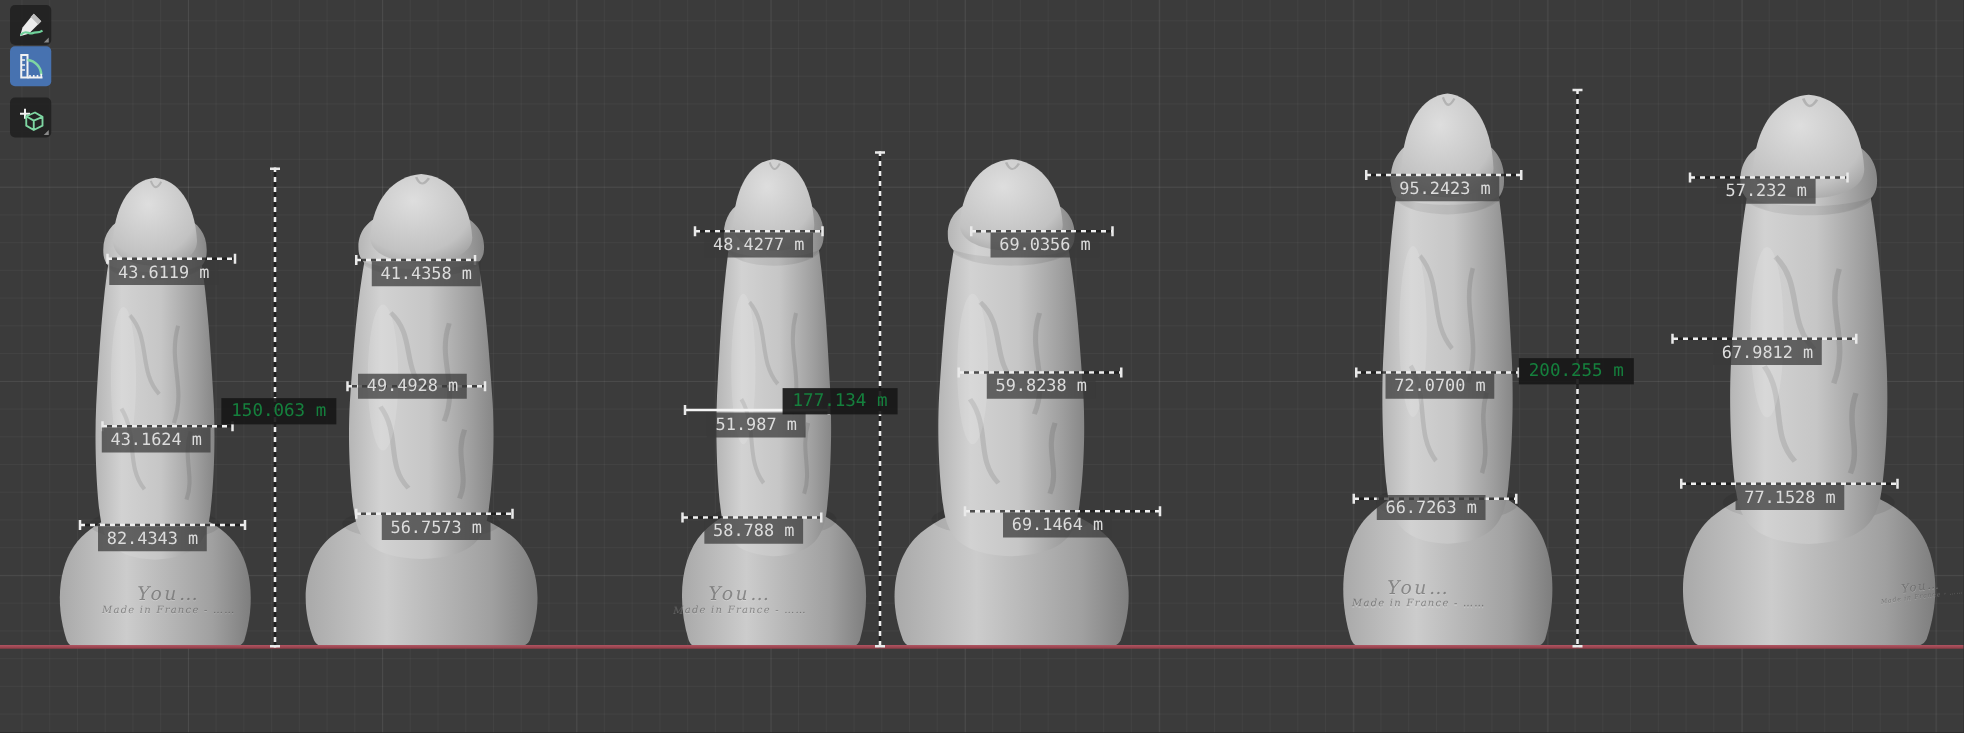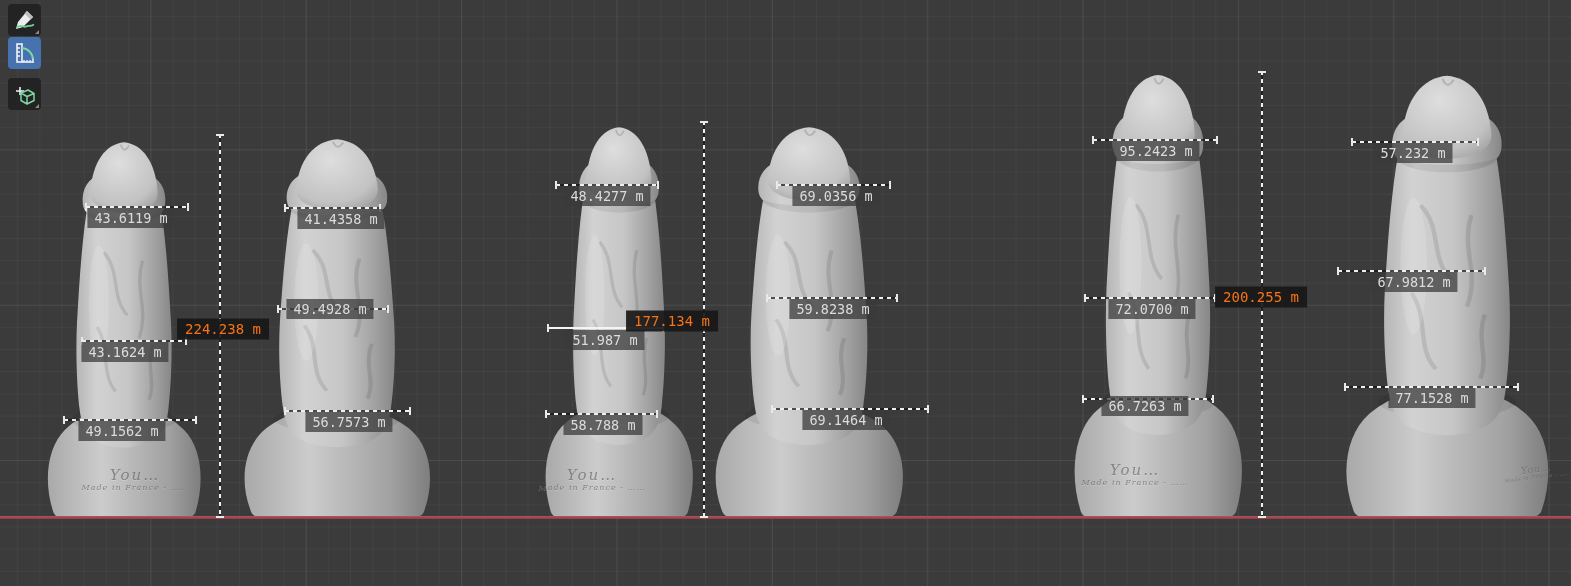--- a/index.html
+++ b/index.html
@@ -47,21 +47,21 @@
     content:"";position:absolute;left:-3px;width:8px;height:2px;background:#e9e9e9;
   }
   .ruler-v::before{top:0}.ruler-v::after{bottom:0}
   .mlabel{
     position:absolute;z-index:20;transform:translateX(-50%);
     background:rgba(58,58,58,0.74);color:#dcdcdc;
     font-size:13.5px;line-height:20px;padding:0 7px;white-space:nowrap;cursor:pointer;
   }
   .hlabel{
     position:absolute;z-index:21;transform:translate(-50%,-50%);
-    background:rgba(24,24,24,0.92);color:#f97316;
+    background:rgba(24,24,24,0.92);color:#15803d;
     font-size:14px;line-height:21px;padding:0 8px;white-space:nowrap;cursor:pointer;
   }
   
   .axis-x{
     position:absolute;left:0;top:516px;width:100%;height:3px;z-index:8;
     background:linear-gradient(#b05462,#8e3c46);
   }
   
   .engraving{
     position:absolute;z-index:6;transform:translateX(-50%);
@@ -186,21 +186,21 @@
     <div class="l2">Made in France - ……</div>
   </div>
 
   <div class="axis-x"></div>
 
   <div class="ruler-h" style="left:86px;top:206px;width:102px"></div>
   <div class="mlabel" style="left:131px;top:208px">43.6119 m</div>
   <div class="ruler-h" style="left:82px;top:340px;width:104px"></div>
   <div class="mlabel" style="left:125px;top:342px">43.1624 m</div>
   <div class="ruler-h" style="left:64px;top:419px;width:132px"></div>
-  <div class="mlabel" style="left:122px;top:421px">49.1562 m</div>
+  <div class="mlabel" style="left:122px;top:421px">82.4343 m</div>
 
   <div class="ruler-h" style="left:285px;top:207px;width:95px"></div>
   <div class="mlabel" style="left:341px;top:209px">41.4358 m</div>
   <div class="ruler-h" style="left:278px;top:308px;width:110px"></div>
   <div class="mlabel" style="left:330px;top:299px">49.4928 m</div>
   <div class="ruler-h" style="left:285px;top:410px;width:125px"></div>
   <div class="mlabel" style="left:349px;top:412px">56.7573 m</div>
 
   <div class="ruler-h" style="left:556px;top:184px;width:102px"></div>
   <div class="mlabel" style="left:607px;top:186px">48.4277 m</div>
@@ -224,21 +224,21 @@
   <div class="mlabel" style="left:1145px;top:396px">66.7263 m</div>
 
   <div class="ruler-h" style="left:1352px;top:141px;width:126px"></div>
   <div class="mlabel" style="left:1413px;top:143px">57.232 m</div>
   <div class="ruler-h" style="left:1338px;top:270px;width:147px"></div>
   <div class="mlabel" style="left:1414px;top:272px">67.9812 m</div>
   <div class="ruler-h" style="left:1345px;top:386px;width:173px"></div>
   <div class="mlabel" style="left:1432px;top:388px">77.1528 m</div>
 
   <div class="ruler-v" style="left:219px;top:134px;height:384px"></div>
-  <div class="hlabel" style="left:223px;top:329px">224.238 m</div>
+  <div class="hlabel" style="left:223px;top:329px">150.063 m</div>
 
   <div class="ruler-v" style="left:703px;top:121px;height:397px"></div>
   <div class="hlabel" style="left:672px;top:321px">177.134 m</div>
 
   <div class="ruler-v" style="left:1261px;top:71px;height:447px"></div>
   <div class="hlabel" style="left:1261px;top:297px">200.255 m</div>
 
 </div>
 
 </body></html>

